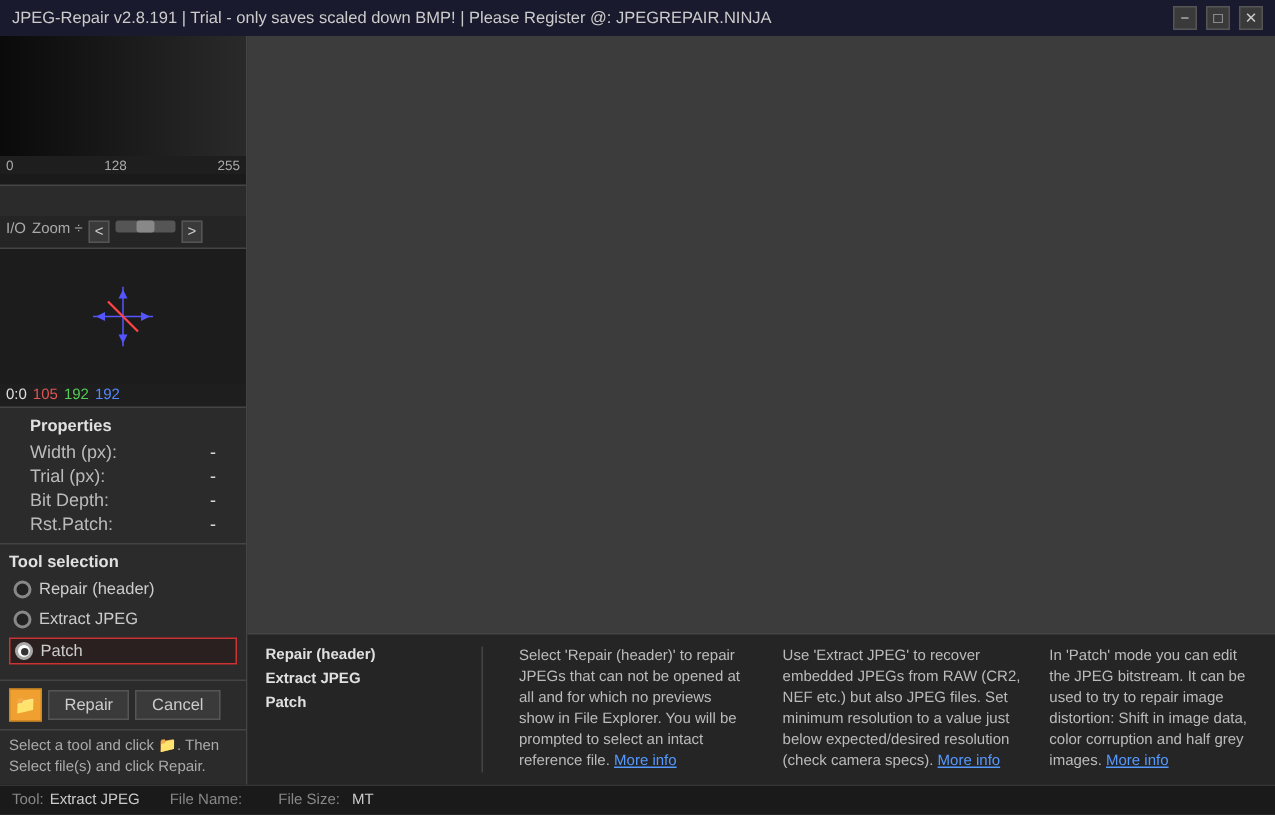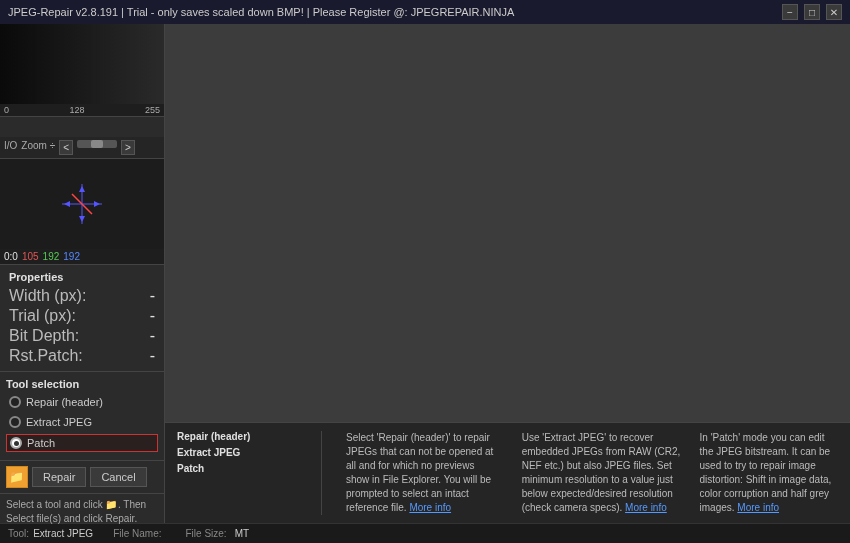--- a/index.html
+++ b/index.html
@@ -141,33 +141,33 @@
       background: #1e1e1e;
       border-bottom: 1px solid #444;
     }
     .coord-white { color: #e0e0e0; }
     .coord-red { color: #e05555; }
     .coord-green { color: #55cc55; }
     .coord-blue { color: #5588ff; }
 
     
     .properties-section {
-      padding: 6px 9px 4px;
+      padding: 6px 20px 4px;
       border-bottom: 1px solid #444;
     }
     .section-title {
       font-weight: bold;
       font-size: 11px;
       color: #e0e0e0;
       margin-bottom: 4px;
     }
     .prop-row {
       display: flex;
       justify-content: space-between;
-      font-size: 16px;
+      font-size: 12px;
       color: #bbb;
       margin-bottom: 2px;
       text-align: right;
     }
     .prop-val { color: #e0e0e0; }
 
     
     .tool-section {
       padding: 6px 6px 4px;
       border-bottom: 1px solid #444;

